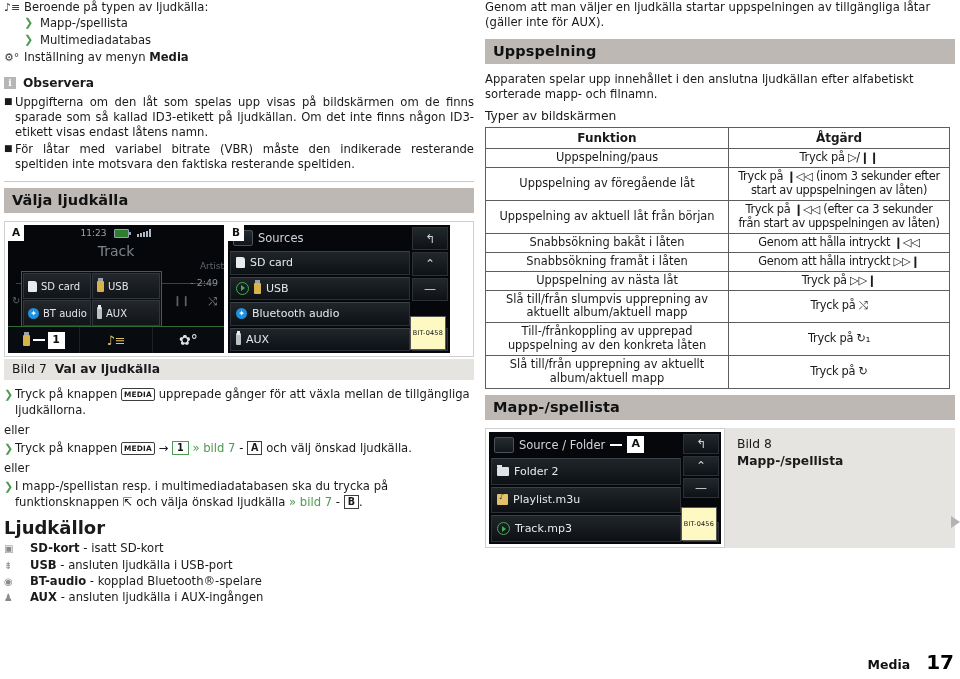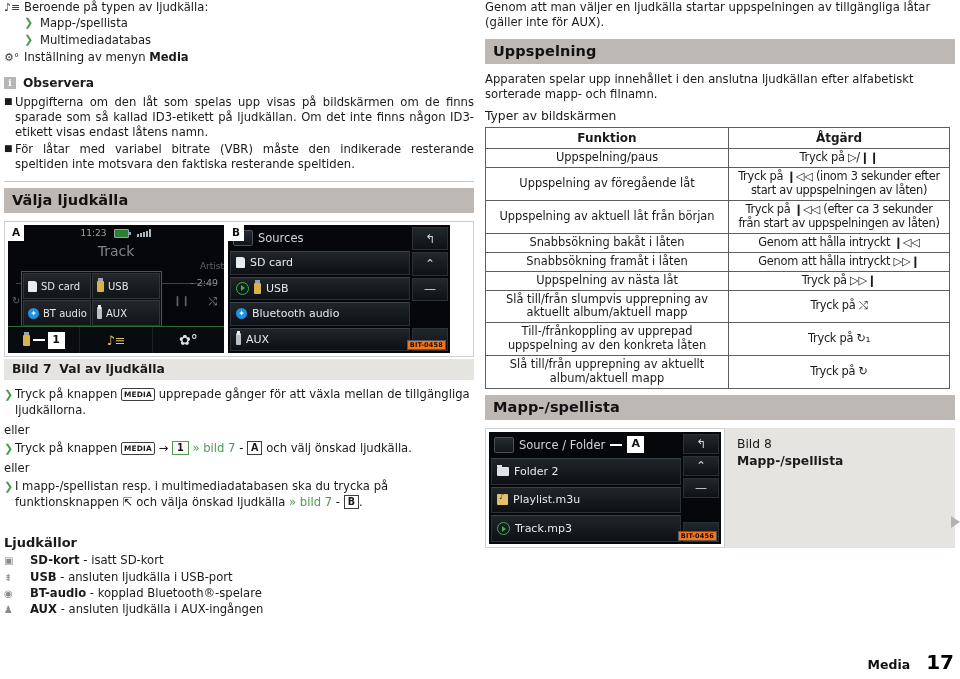--- a/index.html
+++ b/index.html
@@ -53,21 +53,21 @@
     letter-spacing:0.1px;
   }
   
   .cap-bar{
     background:#e6e4e1;
     padding:3px 8px 4px 8px;
     font-size:12.3px;
     margin-top:2px;
   }
   .cap-bar b{font-weight:bold;}
-  .cap-num{font-weight:bold;}
+  .cap-num{font-weight:normal;}
 
   
   .lnk{color:#4e9a51;}
   .ital{font-style:italic;}
 
   
   .boxltr{
     display:inline-block;border:1px solid #3c3c3c;background:#fff;
     font-size:9.6px;font-weight:bold;line-height:10px;
     padding:1px 3px;vertical-align:1px;font-family:"DejaVu Sans",sans-serif;
@@ -144,22 +144,22 @@
     display:flex;align-items:center;gap:5px;padding-left:5px;
     font-size:11px;color:#e6e9ec;box-sizing:border-box;
   }
   .sbtn{
     flex:1;background:linear-gradient(#22272c,#0e1216);border:1px solid #2b3137;
     display:flex;align-items:center;justify-content:center;color:#cfd4d9;font-size:12px;
     box-sizing:border-box;
   }
   .sbtn.plain{background:#05070a;border-color:transparent;}
   .bitcode{
-    position:absolute;right:4px;bottom:3px;background:#f97316;color:#111;
-    font-size:6.5px;font-weight:bold;letter-spacing:0.2px;padding:0 2px;border:1px solid #555;
+    position:absolute;right:4px;bottom:3px;background:#fef9c3;color:#111;
+    font-size:6.5px;font-weight:normal;letter-spacing:0.2px;padding:12px 2px;border:1px solid #555;
     font-family:"DejaVu Sans",sans-serif;line-height:8px;z-index:10;
   }
 
   
   .ic-sd{width:9px;height:11px;background:#e9ecef;border-radius:1px 3px 1px 1px;display:inline-block;}
   .ic-usb{width:7px;height:11px;background:#d8b24a;border-radius:1px;display:inline-block;position:relative;}
   .ic-usb:before{content:"";position:absolute;top:-3px;left:1px;width:5px;height:3px;background:#9aa3ab;}
   .ic-bt{width:11px;height:11px;border-radius:50%;background:#1e90e0;color:#fff;font-size:8px;
          line-height:11px;text-align:center;display:inline-block;}
   .ic-aux{width:5px;height:12px;background:#b9c0c6;border-radius:1px;display:inline-block;position:relative;}
@@ -362,21 +362,21 @@
     <span class="tx"><span>Tryck på knappen </span><span class="keybtn">MEDIA</span> <span>→</span> <span class="boxnum">1</span> <span class="lnk">» bild 7</span> <span>-</span> <span class="boxltr">A</span><span> och välj önskad ljudkälla.</span></span>
   </div>
   <div style="margin:5px 0 4px 0;">eller</div>
 
   <div class="bullet-row">
     <span class="ic" style="color:#4e9a51;font-weight:bold;width:11px;flex:0 0 11px;">❯</span>
     <span class="tx"><span>I mapp-/spellistan resp. i multimediadatabasen ska du trycka på funktionsknappen </span><span>⇱</span><span> och välja önskad ljudkälla </span><span class="lnk">» bild 7</span> <span>-</span> <span class="boxltr">B</span><span>.</span></span>
   </div>
 
   <div style="height:6px"></div>
-  <div style="font-weight:bold;font-size:13px;margin-bottom:3px;margin-top:18px;">Ljudkällor</div>
+  <div style="font-weight:bold;font-size:18px;margin-bottom:3px;">Ljudkällor</div>
 
   <div class="bullet-row">
     <span class="ic" style="width:26px;flex:0 0 26px;font-size:10px;color:#8a8a8a;">▣</span>
     <span class="tx"><b>SD-kort</b><span> - isatt SD-kort</span></span>
   </div>
   <div class="bullet-row">
     <span class="ic" style="width:26px;flex:0 0 26px;font-size:10px;color:#8a8a8a;">⇟</span>
     <span class="tx"><b>USB</b><span> - ansluten ljudkälla i USB-port</span></span>
   </div>
   <div class="bullet-row">

